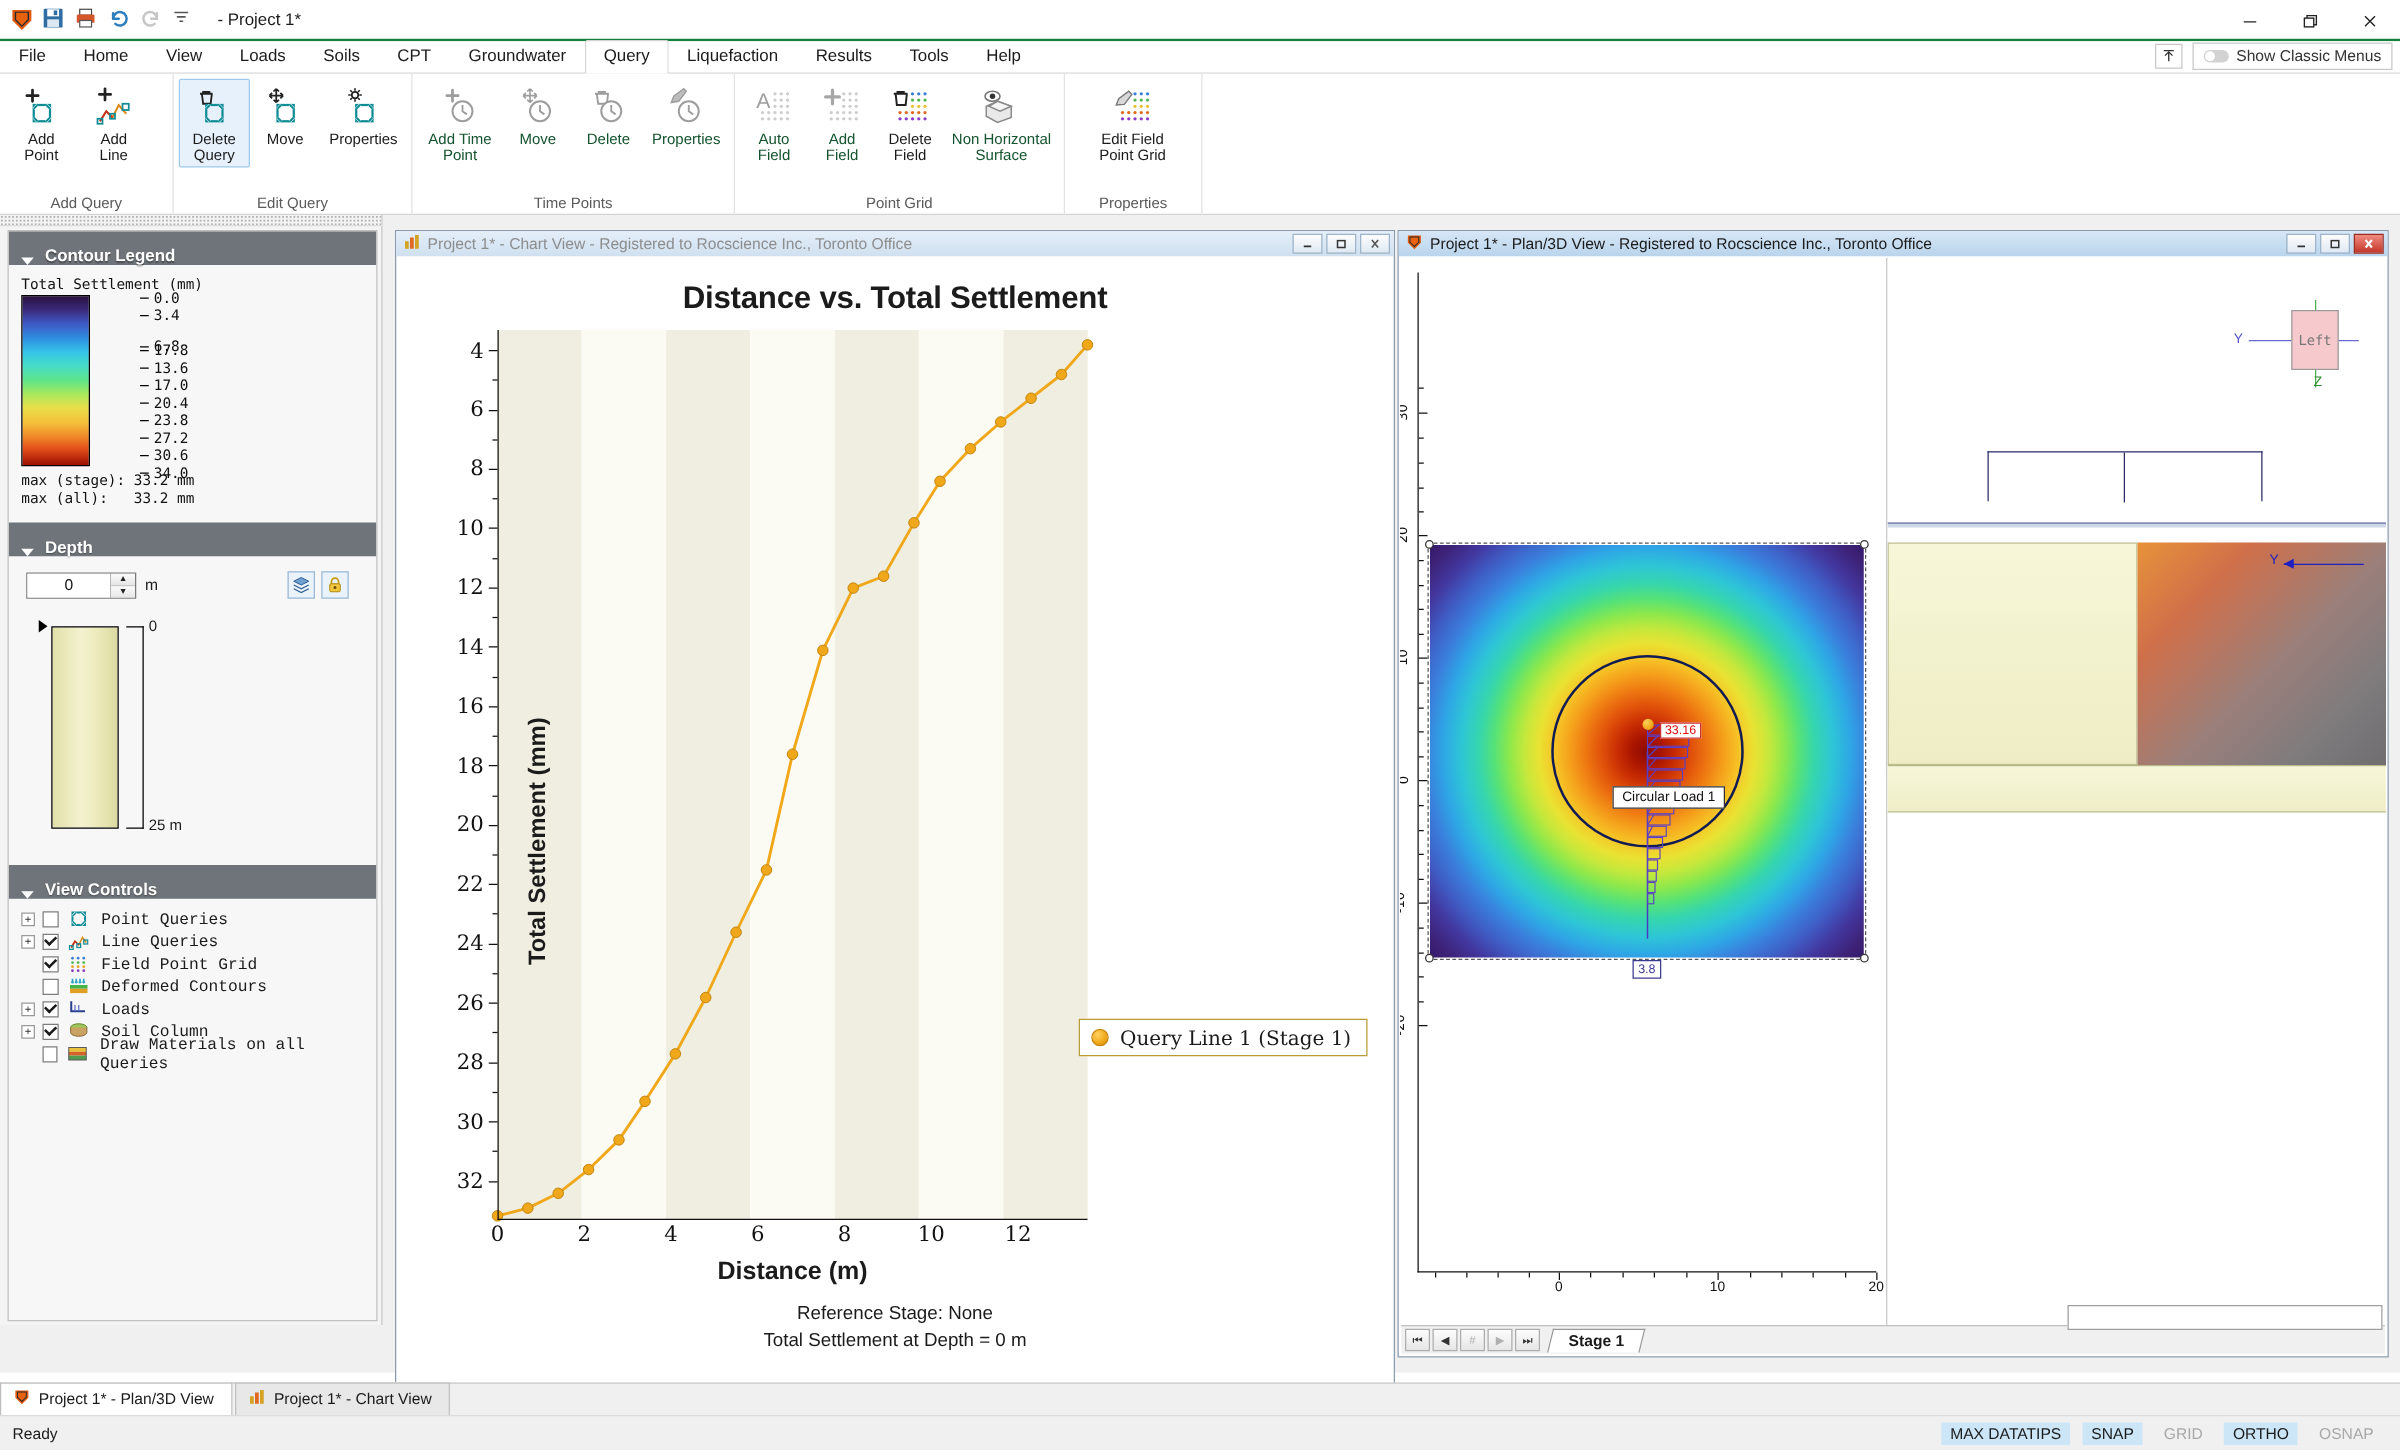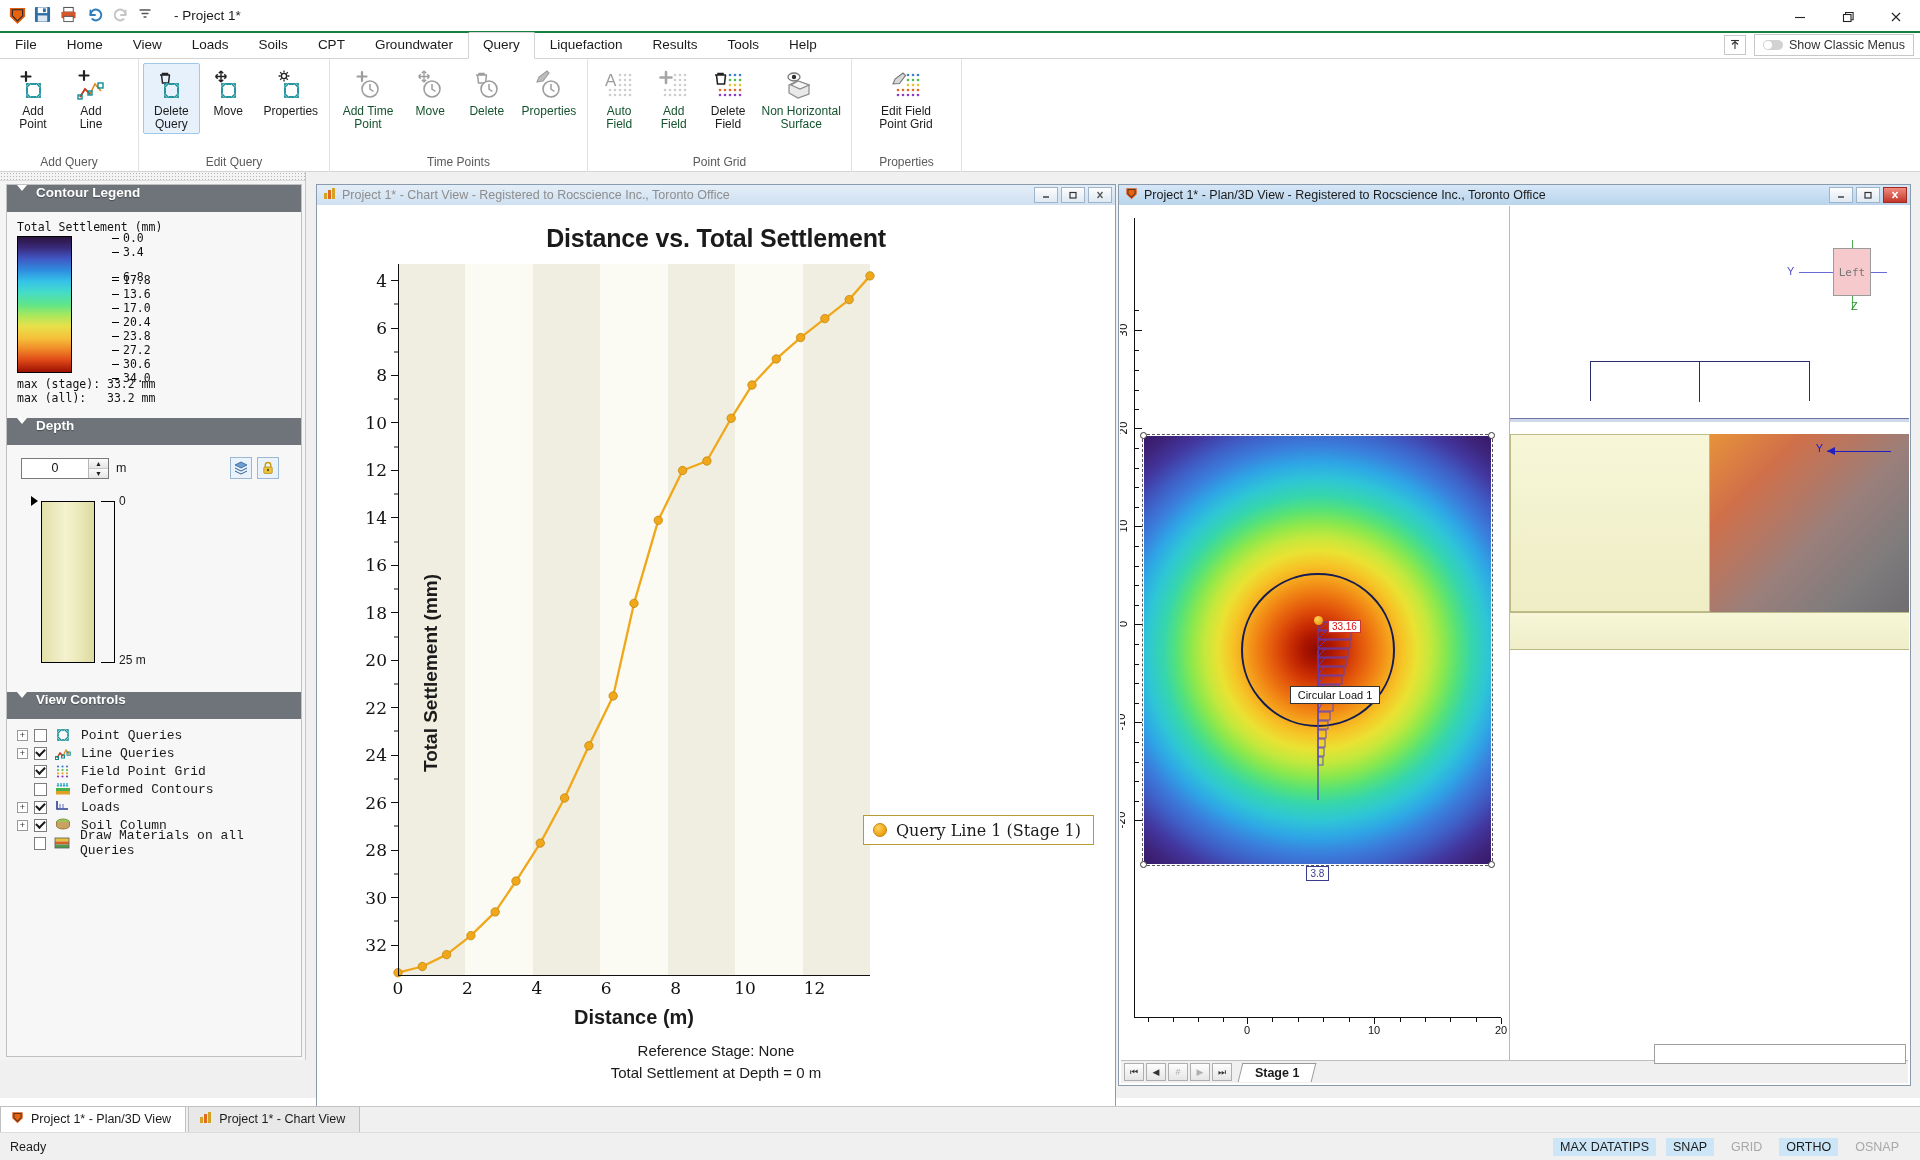--- a/index.html
+++ b/index.html
@@ -83,21 +83,21 @@
     background:#f4f4f4; border-right:1px solid #c6c6c6;
     display:flex; flex-direction:column;
   }
   .gripper{ height:9px; background:#f4f4f4; border-bottom:1px solid #dcdcdc;
     background-image:radial-gradient(#b4b4b4 1px, transparent 1px);
     background-size:3px 3px; background-position:0 3px; }
   .panel-inner{ flex:1; border:1px solid #c0c0c0; margin:3px 3px 3px 6px; background:#f7f7f7;
                 overflow:hidden; position:relative;}
   .sect-head{
     background:#6e7479; color:#fff; font-size:13.5px; font-weight:bold; height:27px;
-    display:flex; align-items:flex-start; padding-left:10px; gap:9px; cursor:pointer;
+    display:flex; align-items:flex-end; padding-left:10px; gap:9px; cursor:pointer;
     text-shadow:0 1px 1px rgba(0,0,0,.35);
   }
   .caret{ width:0;height:0;border-left:5px solid transparent;border-right:5px solid transparent;
           border-top:6px solid #fff;}
   .sect-body{ padding:6px 8px 8px 8px; }
 
   .legend-title{ font-family:"DejaVu Sans Mono", monospace; font-size:11.5px; color:#111; margin:2px 0 2px 2px;}
   .legend-wrap{ display:flex; margin-left:2px; }
   .legend-bar{
     width:55px; height:137px; border:1px solid #000;
@@ -198,21 +198,21 @@
   .legend-dot{ width:14px;height:14px;border-radius:50%;
                background:radial-gradient(circle at 35% 32%, #ffd25e, #f0a719 60%, #d4890c);
                border:1px solid #c4860f;}
 
   
   #planwin{ left:1118px; top:12px; width:793px; height:902px; }
   .plan-split{ position:absolute; inset:0; display:flex; background:#fff;}
   .plan-left{ width:390px; position:relative; border-right:1px solid #b9b9b9; background:#fff;}
   .plan-right{ flex:1; position:relative; background:#fff;}
   .contourbox{
-    position:absolute; left:24px; top:230px; width:347px; height:428px;
+    position:absolute; left:24px; top:230px; width:347px; height:330px;
     background:
       radial-gradient(circle at 50% 50%,
         #8b0b00 0%, #ab1500 5%, #c92e03 10%, #e0500a 15%, #ef7b12 21%,
         #f5a11c 26%, #f6c426 31%, #eae232 36%, #c4e83c 41%, #8ce84c 46%,
         #56e277 51%, #36d6ac 56%, #2ec6d6 62%, #2ea6e6 68%, #3a7fdc 74%,
         #3f5cc4 81%, #42369e 88%, #3d2277 95%, #35196a 100%);
     padding-left: 22px;
   }
   .contour-circle{ position:absolute; left:50%; top:50%; width:154px;height:154px; margin:-77px 0 0 -77px;
                    border:2px solid #131c52; border-radius:50%;}

